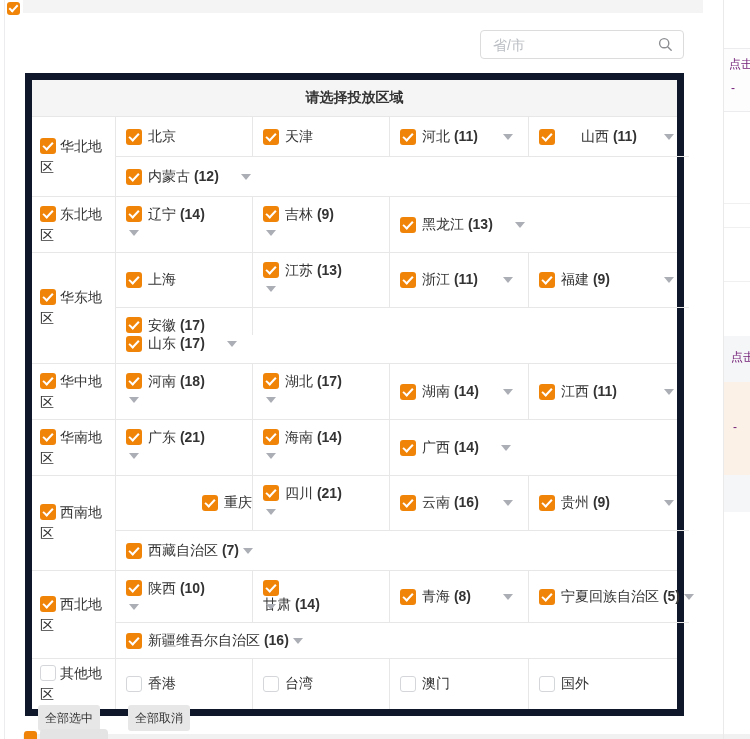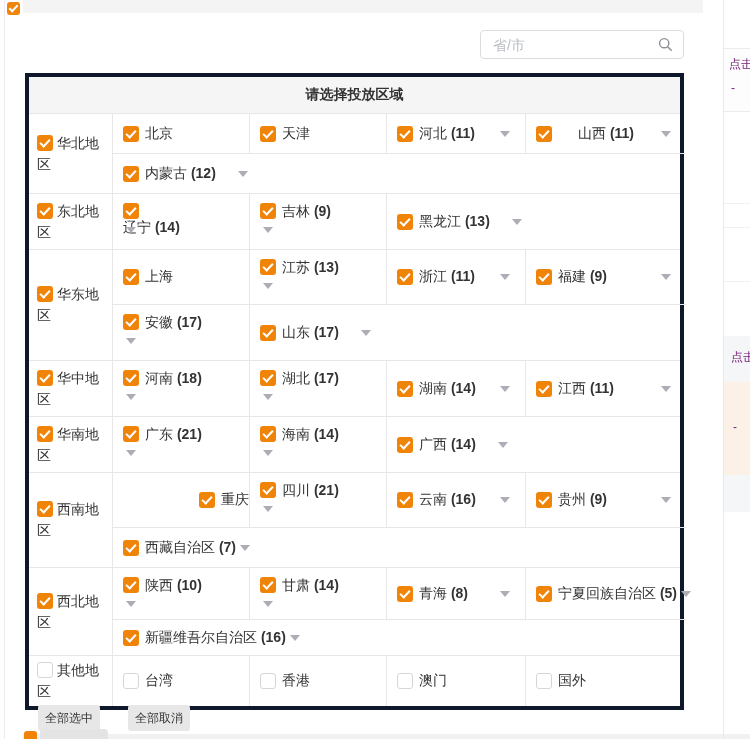--- a/index.html
+++ b/index.html
@@ -29,21 +29,21 @@
   .cb.on { background:#f08409; }
   .cb.on::after { content:""; position:absolute; left:3px; top:4px; width:8px; height:4px;
     border-left:2px solid #fff; border-bottom:2px solid #fff; transform:rotate(-47deg); }
   .cb.off { background:#fff; border:1px solid #d4d6da; }
   .cb.mini { width:13px; height:13px; background:#f08409; border-radius:3px; }
   .cb.mini::after { content:""; position:absolute; left:2px; top:3px; width:7px; height:3px;
     border-left:2px solid #fff; border-bottom:2px solid #fff; transform:rotate(-47deg); }
 
   
   .region-table { position:absolute; left:25px; top:73px; width:659px;
-    border:4px solid #0f172a; background:#fff; }
+    border:7px solid #0f172a; background:#fff; }
   .t-header { height:37px; background:#f5f5f5; border-bottom:1px solid #e7e7e7;
     display:flex; align-items:center; justify-content:center; font-size:14px; font-weight:bold; color:#333; }
   .t-row { display:flex; border-bottom:1px solid #e7e7e7; }
   .t-row:last-child { border-bottom:none; }
   .region-cell { width:84px; flex-shrink:0; border-right:1px solid #e7e7e7;
     display:flex; align-items:center; padding:0 5px 0 8px; }
   .rwrap { font-size:14px; line-height:21px; color:#333; }
   .rwrap .cb { vertical-align:-3px; margin-right:4px; }
   .lines { flex:1; display:flex; flex-direction:column; }
   .line { display:flex; border-bottom:1px solid #e7e7e7; }
@@ -134,21 +134,21 @@
             </div>
           </div>
         </div>
       </div>
       <div class="t-row">
         <div class="region-cell">
           <div class="rwrap"><span class="cb on"></span><span>东北地区</span></div>
         </div>
         <div class="lines">
           <div class="line" style="height: 55px;">
-            <div class="cell below" style="width: 137px; flex-direction: column;">
+            <div class="cell below" style="width: 137px;">
               <span class="cb on"></span>
               <span class="plabel">辽宁 <b>(14)</b></span>
               <i class="arrow"></i>
             </div>
             <div class="cell below" style="width: 137px;">
               <span class="cb on"></span>
               <span class="plabel">吉林 <b>(9)</b></span>
               <i class="arrow"></i>
             </div>
             <div class="cell inline" style="width: 299px;">
@@ -178,21 +178,21 @@
               <span class="cb on"></span>
               <span class="plabel">浙江 <b>(11)</b></span>
               <i class="arrow"></i>
             </div>
             <div class="cell right" style="width: 160px;">
               <span class="cb on"></span>
               <span class="plabel">福建 <b>(9)</b></span>
               <i class="arrow"></i>
             </div>
           </div>
-          <div class="line" style="height: 55px;">
+          <div class="line" style="height: 55px; flex-direction: column;">
             <div class="cell below" style="width: 137px;">
               <span class="cb on"></span>
               <span class="plabel">安徽 <b>(17)</b></span>
               <i class="arrow"></i>
             </div>
             <div class="cell inline" style="width: 436px;">
               <span class="cb on"></span>
               <span class="plabel">山东 <b>(17)</b></span>
               <i class="arrow"></i>
             </div>
@@ -291,21 +291,21 @@
         <div class="region-cell">
           <div class="rwrap"><span class="cb on"></span><span>西北地区</span></div>
         </div>
         <div class="lines">
           <div class="line" style="height: 52px;">
             <div class="cell below" style="width: 137px;">
               <span class="cb on"></span>
               <span class="plabel">陕西 <b>(10)</b></span>
               <i class="arrow"></i>
             </div>
-            <div class="cell below" style="width: 137px;">
+            <div class="cell below" style="width: 137px; flex-direction: column;">
               <span class="cb on"></span>
               <span class="plabel">甘肃 <b>(14)</b></span>
               <i class="arrow"></i>
             </div>
             <div class="cell right" style="width: 139px;">
               <span class="cb on"></span>
               <span class="plabel">青海 <b>(8)</b></span>
               <i class="arrow"></i>
             </div>
             <div class="cell tight" style="width: 160px;">
@@ -324,25 +324,25 @@
         </div>
       </div>
       <div class="t-row">
         <div class="region-cell">
           <div class="rwrap"><span class="cb off"></span><span>其他地区</span></div>
         </div>
         <div class="lines">
           <div class="line" style="height: 50px;">
             <div class="cell none" style="width: 137px;">
               <span class="cb off"></span>
+              <span class="plabel">香港</span>
+            </div>
+            <div class="cell none" style="width: 137px;">
+              <span class="cb off"></span>
               <span class="plabel">台湾</span>
-            </div>
-            <div class="cell none" style="width: 137px;">
-              <span class="cb off"></span>
-              <span class="plabel">香港</span>
             </div>
             <div class="cell none" style="width: 139px;">
               <span class="cb off"></span>
               <span class="plabel">澳门</span>
             </div>
             <div class="cell none" style="width: 160px;">
               <span class="cb off"></span>
               <span class="plabel">国外</span>
             </div>
           </div>

